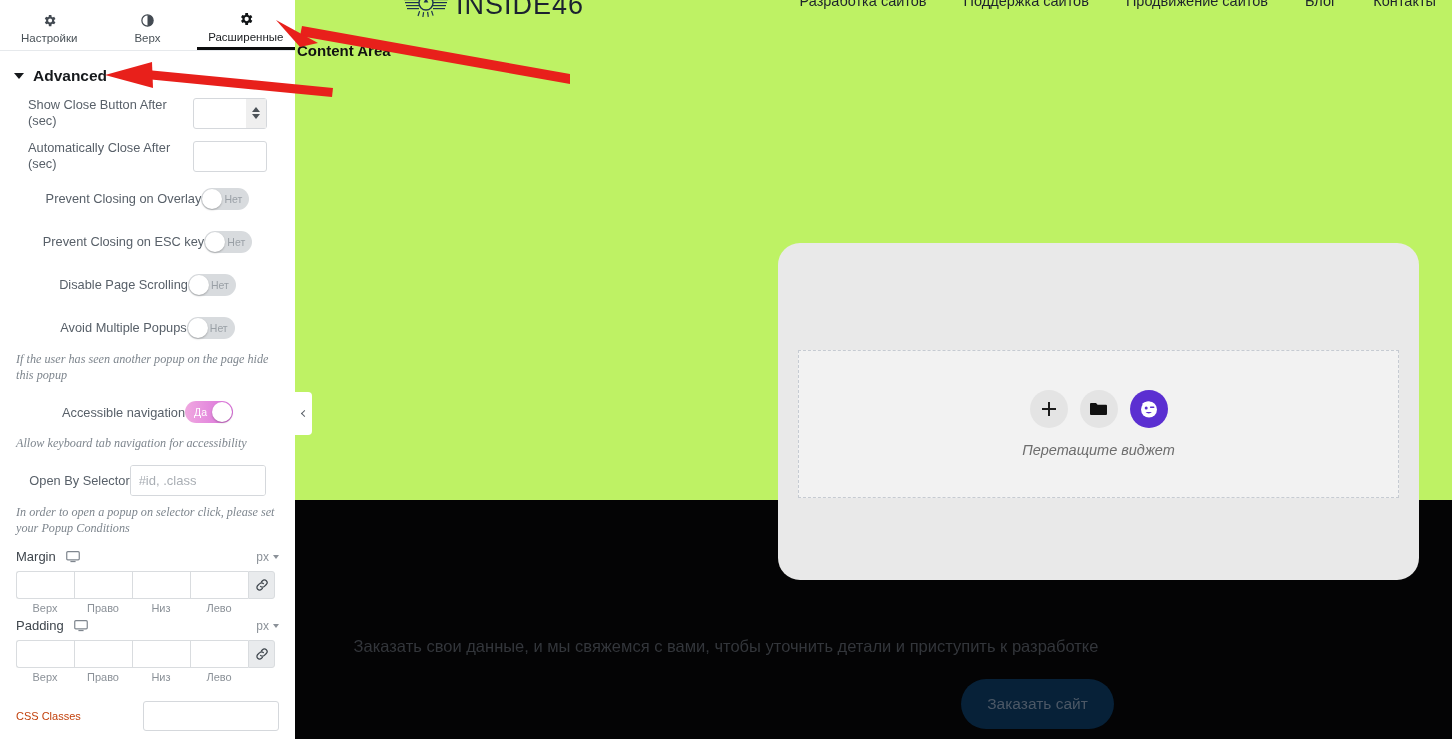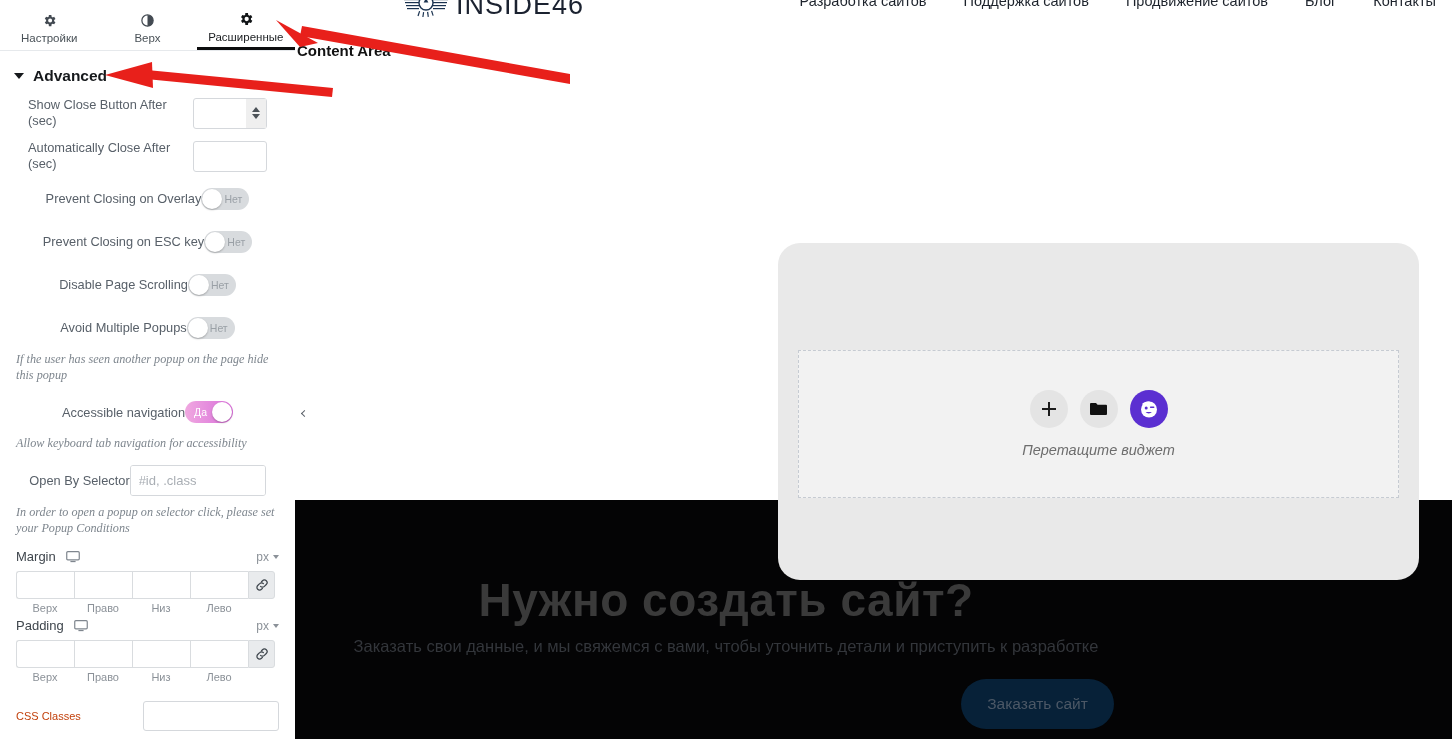--- a/index.html
+++ b/index.html
@@ -5,21 +5,21 @@
   * { box-sizing: border-box; margin: 0; padding: 0; }
   html, body {
     width: 1452px; height: 739px;
     overflow: hidden;
     font-family: "Liberation Sans", sans-serif;
     background: #333333;
   }
   #root { position: relative; width: 1452px; height: 739px; }
 
   
-  .preview { position: absolute; inset: 0; background: #ffffff; }
+  .preview { position: absolute; inset: 0; background: #bef264; }
   .preview-header {
     position: absolute; top: 0; left: 0; width: 1452px; height: 20px;
     display: flex; align-items: flex-end;
   }
   .brand { position: absolute; left: 404px; top: -10px; display: flex; align-items: center; gap: 8px; }
   .brand-logo { width: 44px; height: 26px; display: block; }
   .brand-name {
     font-size: 27px; letter-spacing: 1px; color: #1b2230;
     font-family: "Liberation Sans", sans-serif; font-weight: 400;
   }
@@ -245,21 +245,20 @@
         <span>Продвижение сайтов</span>
         <span>Блог</span>
         <span>Контакты</span>
       </nav>
     </div>
 
     <div class="content-area-label">Content Area</div>
 
     <div class="dark-lower"></div>
 
-    <div class="cta-title">Нужно создать сайт?</div>
     <div class="cta-sub">Заказать свои данные, и мы свяжемся с вами, чтобы уточнить детали и приступить к разработке</div>
     <button class="cta-btn">Заказать сайт</button>
 
     <div class="popup-card">
       <div class="drop-zone">
         <div class="widget-btns">
           <button class="wbtn">
             <svg width="16" height="16" viewBox="0 0 16 16">
               <rect x="7" y="1" width="2" height="14" fill="#1b1b1b"></rect>
               <rect x="1" y="7" width="14" height="2" fill="#1b1b1b"></rect>

